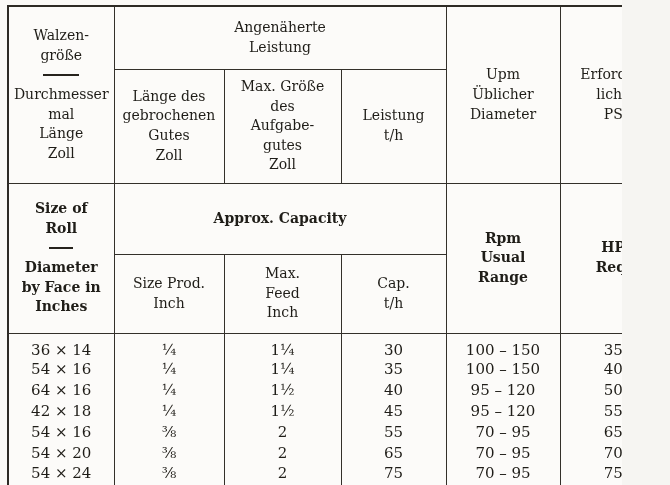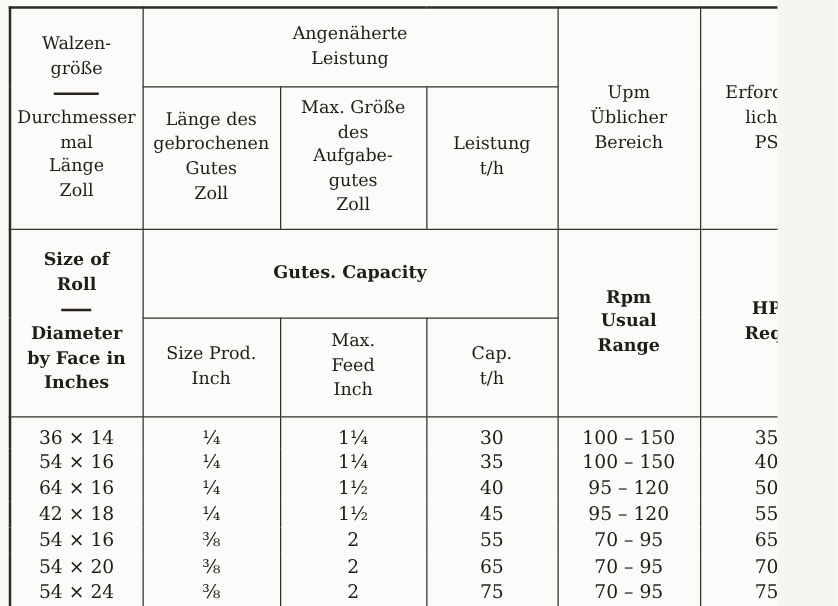--- a/index.html
+++ b/index.html
@@ -78,21 +78,21 @@
 Länge
 Zoll</span>
         </td>
         <td class="hd" colspan="3">
           <span class="pre">Angenäherte
 Leistung</span>
         </td>
         <td class="hd" rowspan="2">
           <span class="pre">Upm
 Üblicher
-Bereich</span>
+Diameter</span>
         </td>
         <td class="hd" rowspan="2">
           <span class="pre">Erforder-
 liche
 PS</span>
         </td>
       </tr>
       <tr class="g2">
         <td class="hd">
           <span class="pre">Länge des
@@ -116,21 +116,21 @@
       <tr class="e1">
         <td class="hd" rowspan="2">
           <span class="pre">Size of
 Roll</span>
           <div class="dash dash-en"></div>
           <span class="pre">Diameter
 by Face in
 Inches</span>
         </td>
         <td class="hd" colspan="3">
-          <span class="pre">Gutes. Capacity</span>
+          <span class="pre">Approx. Capacity</span>
         </td>
         <td class="hd" rowspan="2">
           <span class="pre">Rpm
 Usual
 Range</span>
         </td>
         <td class="hd" rowspan="2">
           <span class="pre">HP
 Req.</span>
         </td>

